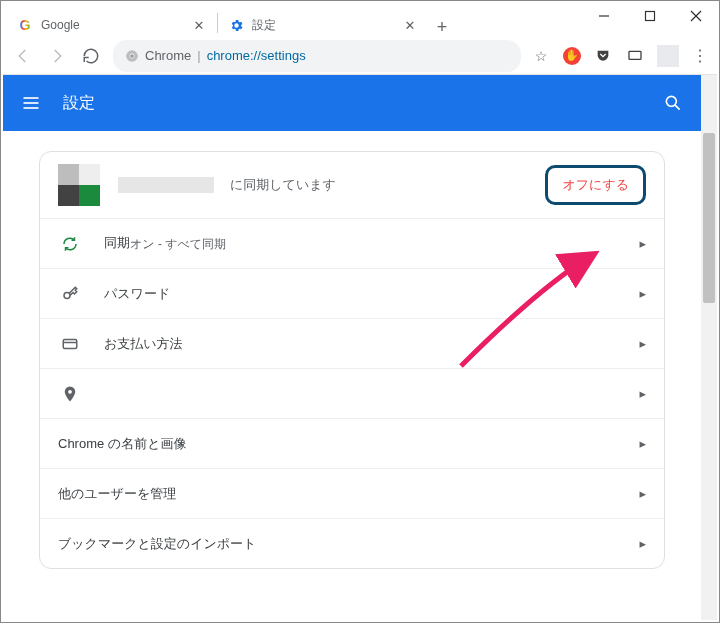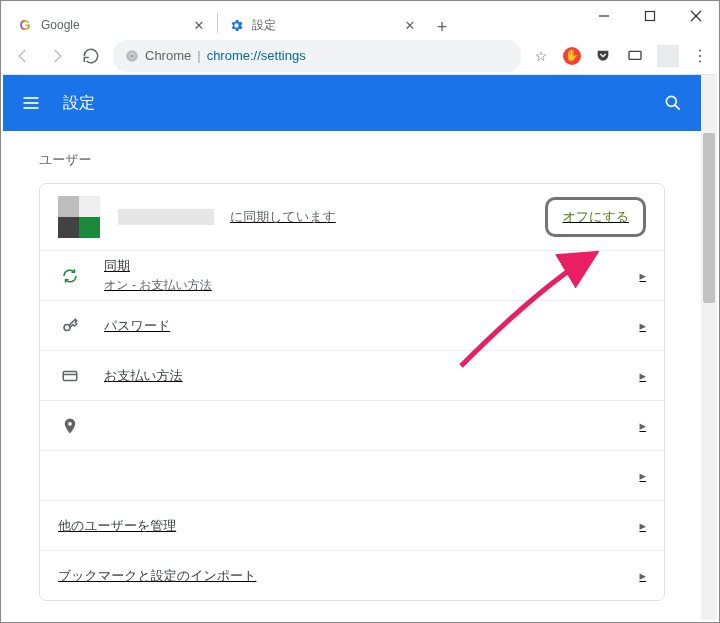--- a/index.html
+++ b/index.html
@@ -132,23 +132,22 @@
   .section {
     padding: 20px 36px 0 36px;
   }
   .section-title {
     font-size:13px; color:#5f6368;
     margin-bottom:14px;
   }
 
   .card {
     border:1px solid #e0e0e0;
-    border-radius:7px;
+    border-radius:12px;
     background:#fff;
-    text-decoration:underline;
   }
   .row {
     display:flex;
     align-items:center;
     min-height:50px;
     padding:0 18px;
     font-size:13px;
     color:#3c4043;
     border-top:1px solid #eee;
     position:relative;
@@ -174,29 +173,29 @@
   }
   .profile-avatar div:nth-child(1){background:#bdbdbd;}
   .profile-avatar div:nth-child(2){background:#eeeeee;}
   .profile-avatar div:nth-child(3){background:#424242;}
   .profile-avatar div:nth-child(4){background:#1b8a3d;}
   .syncing-text { color:#5f6368; font-size:13px; }
   .name-blur { width:96px; height:16px; background:#e6e6e6; margin-right:16px; }
 
   .turn-off-btn {
     margin-left:auto;
-    color:#4d7c0f;
+    color:#ef4444;
     font-size:13px;
     padding:8px 14px;
-    border:3px solid #737373;
+    border:3px solid #0c4a6e;
     border-radius:10px;
     font-weight:500;
   }
   .sub-row .line2 { font-size:12px; color:#5f6368; margin-top:2px;}
-  .sub-row .stack { display:flex; flex-direction:column; }
+  .sub-row .stack { display:flex; flex-direction:row; }
 
   
   .annot-arrow {
     position:absolute;
     top:255px; left:440px;
     width:180px; height:90px;
     pointer-events:none;
   }
   .annot-arrow svg { overflow:visible; }
 
@@ -313,21 +312,20 @@
         <div class="settings-title">設定</div>
         <div class="settings-search">
           <svg width="20" height="20" viewBox="0 0 24 24" fill="none" stroke="#fff" stroke-width="2">
               <circle cx="10" cy="10" r="6"></circle>
               <line x1="20" y1="20" x2="14.5" y2="14.5"></line>
             </svg>
         </div>
       </div>
 
       <div class="section">
-        <div class="section-title">ユーザー</div>
 
         <div class="card">
 
           <div class="row profile">
             <div class="profile-avatar">
               <div></div>
                 <div></div>
                 <div></div>
                 <div></div>
             </div>
@@ -342,21 +340,21 @@
             <div class="leadicon">
               <svg width="18" height="18" viewBox="0 0 24 24" fill="none" stroke="#1b8a3d" stroke-width="2">
                   <path d="M4 12a8 8 0 0 1 14-5"></path>
                   <polyline points="18 3 18 7 14 7"></polyline>
                   <path d="M20 12a8 8 0 0 1-14 5"></path>
                   <polyline points="6 21 6 17 10 17"></polyline>
                 </svg>
             </div>
             <div class="stack">
               <span>同期</span>
-              <span class="line2">オン - お支払い方法</span>
+              <span class="line2">オン - すべて同期</span>
             </div>
             <span class="chev">▸</span>
           </div>
 
           <div class="row">
             <div class="leadicon">
               <svg width="18" height="18" viewBox="0 0 24 24" fill="#5f6368">
                   <circle cx="8" cy="14" r="4" fill="none" stroke="#5f6368" stroke-width="2"></circle>
                   <path d="M11 11l8-8 2 2-2 2 2 2-3 3-2-2-4 4" fill="none" stroke="#5f6368" stroke-width="2"></path>
                 </svg>
@@ -379,20 +377,21 @@
           <div class="row">
             <div class="leadicon">
               <svg width="18" height="18" viewBox="0 0 24 24" fill="#5f6368">
                   <path d="M12 2a7 7 0 0 0-7 7c0 5 7 13 7 13s7-8 7-13a7 7 0 0 0-7-7Zm0 9.5A2.5 2.5 0 1 1 14.5 9 2.5 2.5 0 0 1 12 11.5Z"></path>
                 </svg>
             </div>
             <span class="chev">▸</span>
           </div>
 
           <div class="row">
+            <span>Chrome の名前と画像</span>
             <span class="chev">▸</span>
           </div>
 
           <div class="row">
             <span>他のユーザーを管理</span>
             <span class="chev">▸</span>
           </div>
 
           <div class="row">
             <span>ブックマークと設定のインポート</span>

